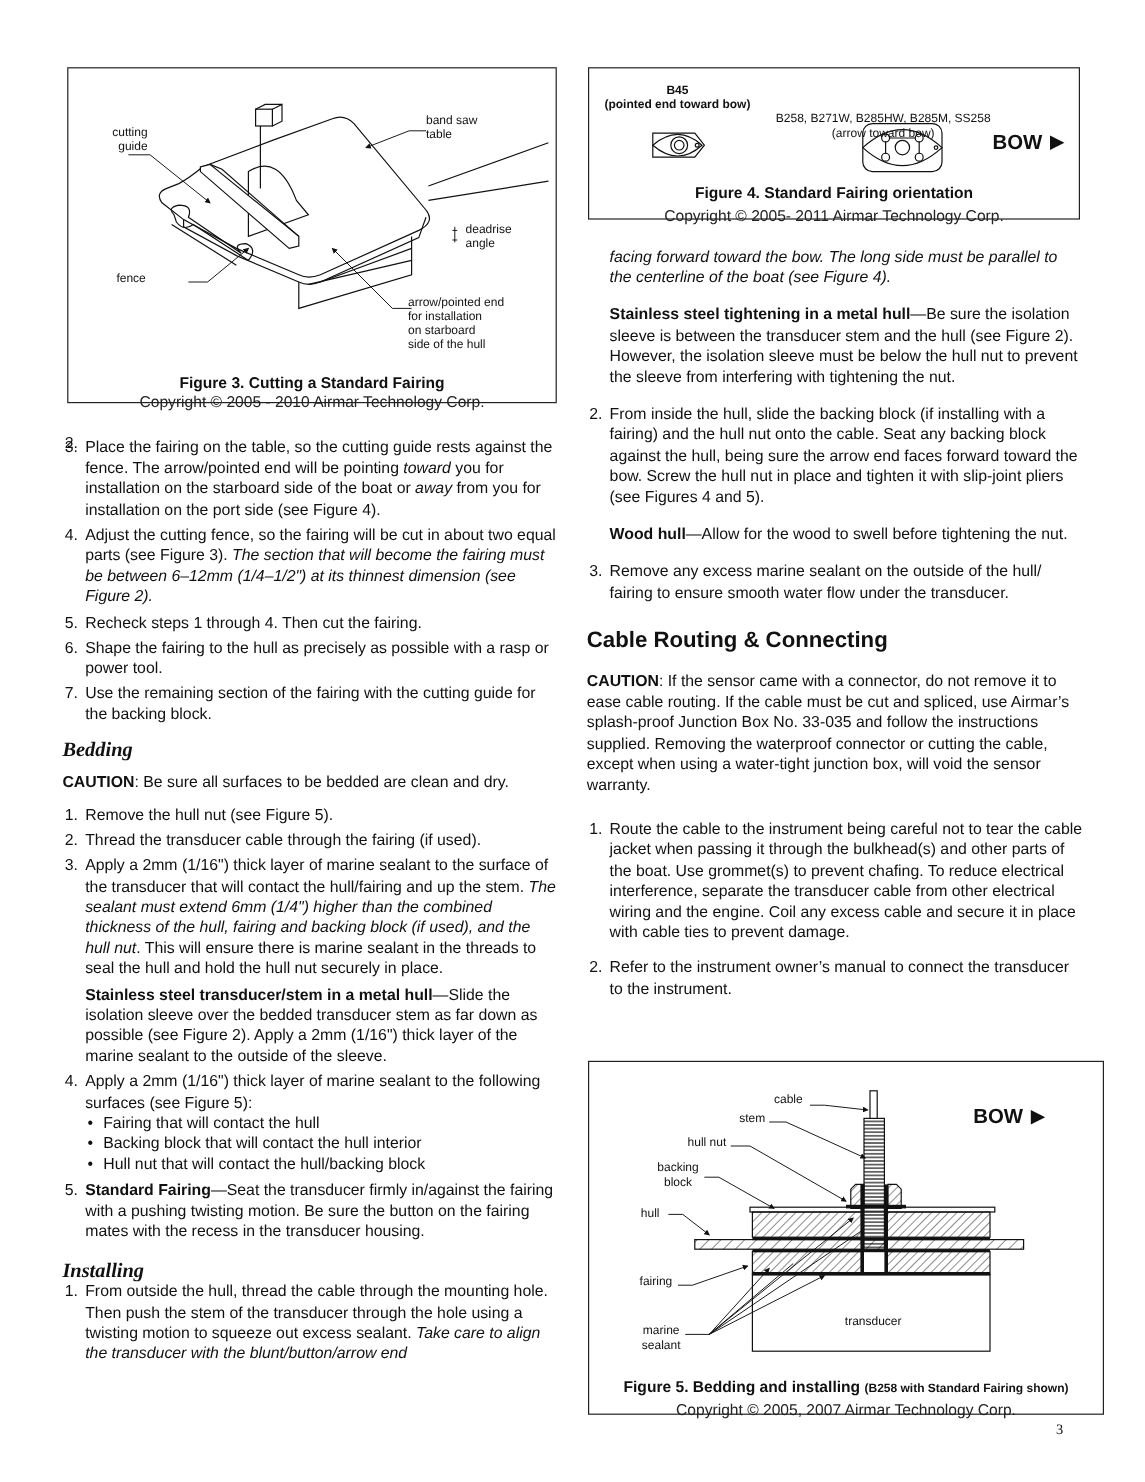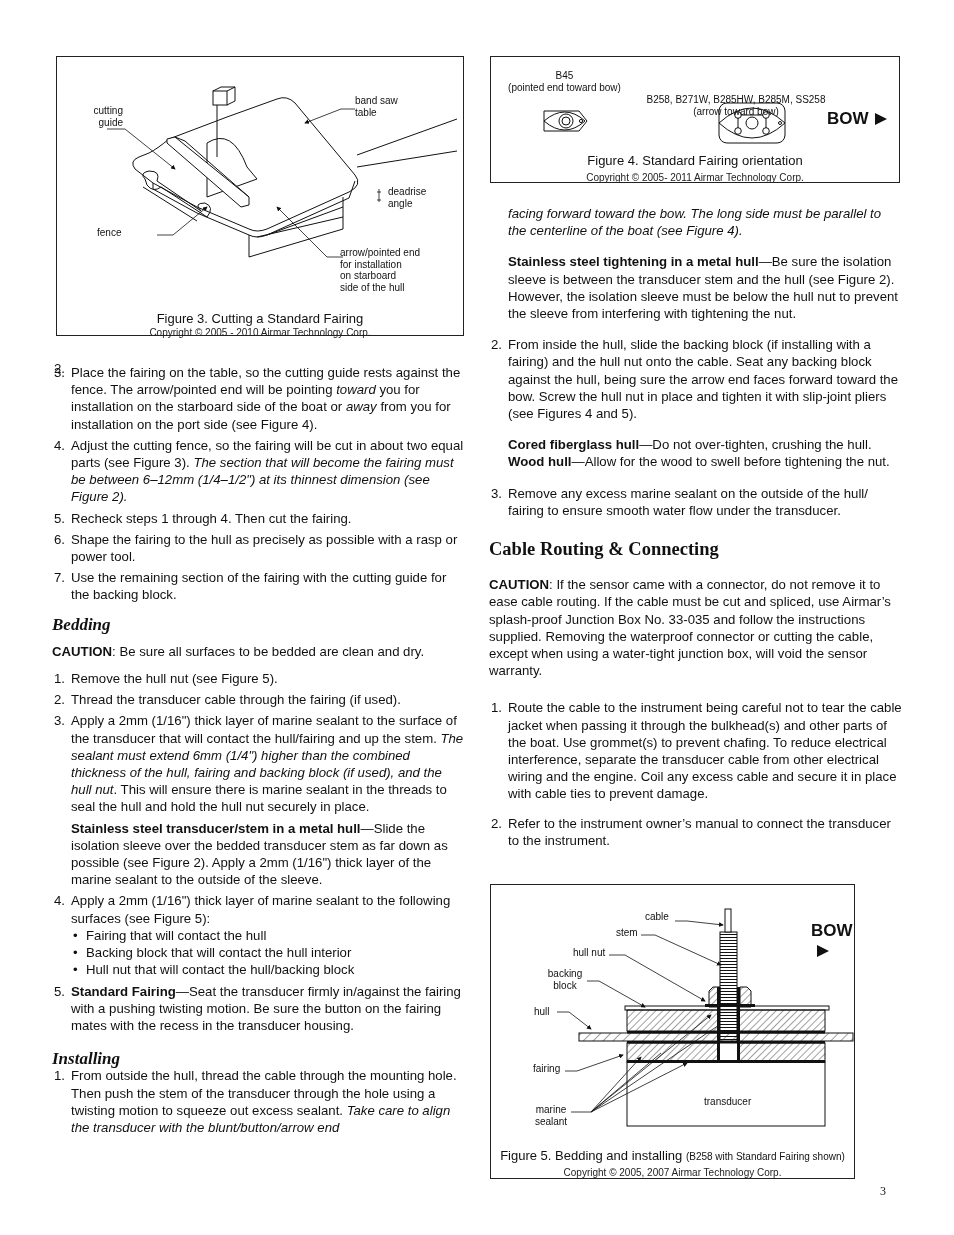--- a/index.html
+++ b/index.html
@@ -1,31 +1,31 @@
 <!DOCTYPE html>
 <html><head>
 <meta charset="utf-8">
 <style>
   html, body { margin:0; padding:0; background:#ffffff; }
   body { width:954px; height:1235px; position:relative; overflow:hidden;
          font-family:"Liberation Sans", sans-serif; color:#111; }
   .fig { position:absolute; border:1px solid #222; background:#fff; box-sizing:border-box; }
-  .fig-caption { position:absolute; left:0; right:0; text-align:center; font-size:13px; color:#111; }
-  .fig-copy { position:absolute; left:0; right:0; text-align:center; font-size:10px; color:#222; }
+  .fig-caption { position:absolute; left:0; right:0; text-align:center; font-size:13px; color:#111;font-weight:bold; }
+  .fig-copy { position:absolute; left:0; right:0; text-align:center; font-size:13px; color:#222; }
   .lbl { position:absolute; font-size:10px; line-height:11.5px; color:#111; }
   .lbl.r { text-align:right; }
   .lbl.c { text-align:center; }
   .col { position:absolute; font-size:13.2px; line-height:17.2px; }
   .item { position:relative; padding-left:19px; margin:0 0 4px 0; }
   .item .num { position:absolute; left:2px; top:0; }
   .para-ind { padding-left:19px; margin:0 0 4px 0; }
   .bul { position:relative; padding-left:34px; }
   .bul .dot { position:absolute; left:21px; top:0; }
   .h-serif { font-family:"Liberation Serif", serif; font-style:italic; font-weight:bold; font-size:17px; }
-  .h-sans { font-family:Liberation Serif, serif; font-weight:bold; font-size:18.5px; }
+  .h-sans { font-family:Liberation Sans, sans-serif; font-weight:bold; font-size:18.5px; }
   i, .it { font-style:italic; }
   b { font-weight:bold; }
   .bow { position:absolute; font-weight:bold; font-size:17px; }
   .bow .tri { display:inline-block; width:0; height:0; border-top:6px solid transparent;
               border-bottom:6px solid transparent; border-left:12px solid #111; margin-left:6px; vertical-align:-1px; }
   .pagenum { position:absolute; font-family:"Liberation Serif", serif; font-size:12px; }
 </style>
 </head>
 <body>
 
@@ -85,21 +85,21 @@
     <div>arrow/pointed end</div>
       <div>for installation</div>
     <div>on starboard</div>
       <div>side of the hull</div>
   </div>
   <div class="fig-caption" style="top:254px;">Figure 3. Cutting a Standard Fairing</div>
   <div class="fig-copy" style="top:270px;">Copyright © 2005 - 2010 Airmar Technology Corp.</div>
 </div>
 
 <div class="fig" style="left:490px;top:56px;width:410px;height:127px;">
-  <div class="lbl c" style="left:6px;top:13px;width:135px;">
+  <div class="lbl c" style="left:6px;top:13px;width:135px;font-weight:bold;">
     <div>B45</div>
       <div>(pointed end toward bow)</div>
   </div>
   <div class="lbl c" style="left:140px;top:13px;width:210px;margin-top:24px;">
     <div>B258, B271W, B285HW, B285M, SS258</div>
       <div>(arrow toward bow)</div>
   </div>
   <svg width="410" height="60" style="position:absolute;left:0;top:40px;" fill="none" stroke="#111" stroke-width="1">
 
     <path d="M53,14 L88,14 L96,24 L88,34 L53,34 Z"></path>
@@ -147,31 +147,30 @@
   <div class="item"><span class="num">5.</span><b>Standard Fairing</b><span>—Seat the transducer firmly in/against the fairing with a pushing twisting motion. Be sure the button on the fairing mates with the recess in the transducer housing.</span></div>
 
   <div class="h-serif" style="margin-top:16px;margin-bottom:0;">Installing</div>
   <div class="item"><span class="num">1.</span><span>From outside the hull, thread the cable through the mounting hole. Then push the stem of the transducer through the hole using a twisting motion to squeeze out excess sealant. </span><i>Take care to align the transducer with the blunt/button/arrow end</i></div>
 </div>
 
 <div class="col" style="left:489px;top:205px;width:414px;">
   <div class="para-ind it" style="margin-bottom:14px;">facing forward toward the bow. The long side must be parallel to the centerline of the boat (see Figure 4).</div>
   <div class="para-ind" style="margin-bottom:14px;"><b>Stainless steel tightening in a metal hull</b><span>—Be sure the isolation sleeve is between the transducer stem and the hull (see Figure 2). However, the isolation sleeve must be below the hull nut to prevent the sleeve from interfering with tightening the nut.</span></div>
   <div class="item" style="margin-bottom:14px;"><span class="num">2.</span><span>From inside the hull, slide the backing block (if installing with a fairing) and the hull nut onto the cable. Seat any backing block against the hull, being sure the arrow end faces forward toward the bow. Screw the hull nut in place and tighten it with slip-joint pliers (see Figures 4 and 5).</span></div>
-  <div class="para-ind" style="margin-bottom:0;"><b>Cored fiberglass hull</b><span>—Do not over-tighten, crushing the hull.</span></div>
   <div class="para-ind" style="margin-bottom:14px;"><b>Wood hull</b><span>—Allow for the wood to swell before tightening the nut.</span></div>
   <div class="item"><span class="num">3.</span><span>Remove any excess marine sealant on the outside of the hull/ fairing to ensure smooth water flow under the transducer.</span></div>
 
   <div class="h-sans" style="margin-top:22px;margin-bottom:18px;">Cable Routing &amp; Connecting</div>
   <div style="margin-bottom:20px;"><b>CAUTION</b><span>: If the sensor came with a connector, do not remove it to ease cable routing. If the cable must be cut and spliced, use Airmar’s splash-proof Junction Box No. 33-035 and follow the instructions supplied. Removing the waterproof connector or cutting the cable, except when using a water-tight junction box, will void the sensor warranty.</span></div>
   <div class="item" style="margin-bottom:12px;"><span class="num">1.</span><span>Route the cable to the instrument being careful not to tear the cable jacket when passing it through the bulkhead(s) and other parts of the boat. Use grommet(s) to prevent chafing. To reduce electrical interference, separate the transducer cable from other electrical wiring and the engine. Coil any excess cable and secure it in place with cable ties to prevent damage.</span></div>
   <div class="item"><span class="num">2.</span><span>Refer to the instrument owner’s manual to connect the transducer to the instrument.</span></div>
 </div>
 
-<div class="fig" style="left:490px;top:884px;width:365px;height:295px;">
+<div class="fig" style="left:490px;top:884px;width:430px;height:295px;">
   <svg width="409" height="260" style="position:absolute;left:0;top:0;">
     <defs>
       <pattern id="hatchA" width="5" height="5" patternUnits="userSpaceOnUse" patternTransform="rotate(45)">
         <line x1="0" y1="0" x2="0" y2="5" stroke="#111" stroke-width="0.8"></line>
       </pattern>
       <pattern id="hatchB" width="7" height="7" patternUnits="userSpaceOnUse" patternTransform="rotate(45)">
         <line x1="0" y1="0" x2="0" y2="7" stroke="#111" stroke-width="0.8"></line>
       </pattern>
       <pattern id="thread" width="6" height="3" patternUnits="userSpaceOnUse">
         <line x1="0" y1="1.5" x2="6" y2="1.5" stroke="#111" stroke-width="1"></line>

